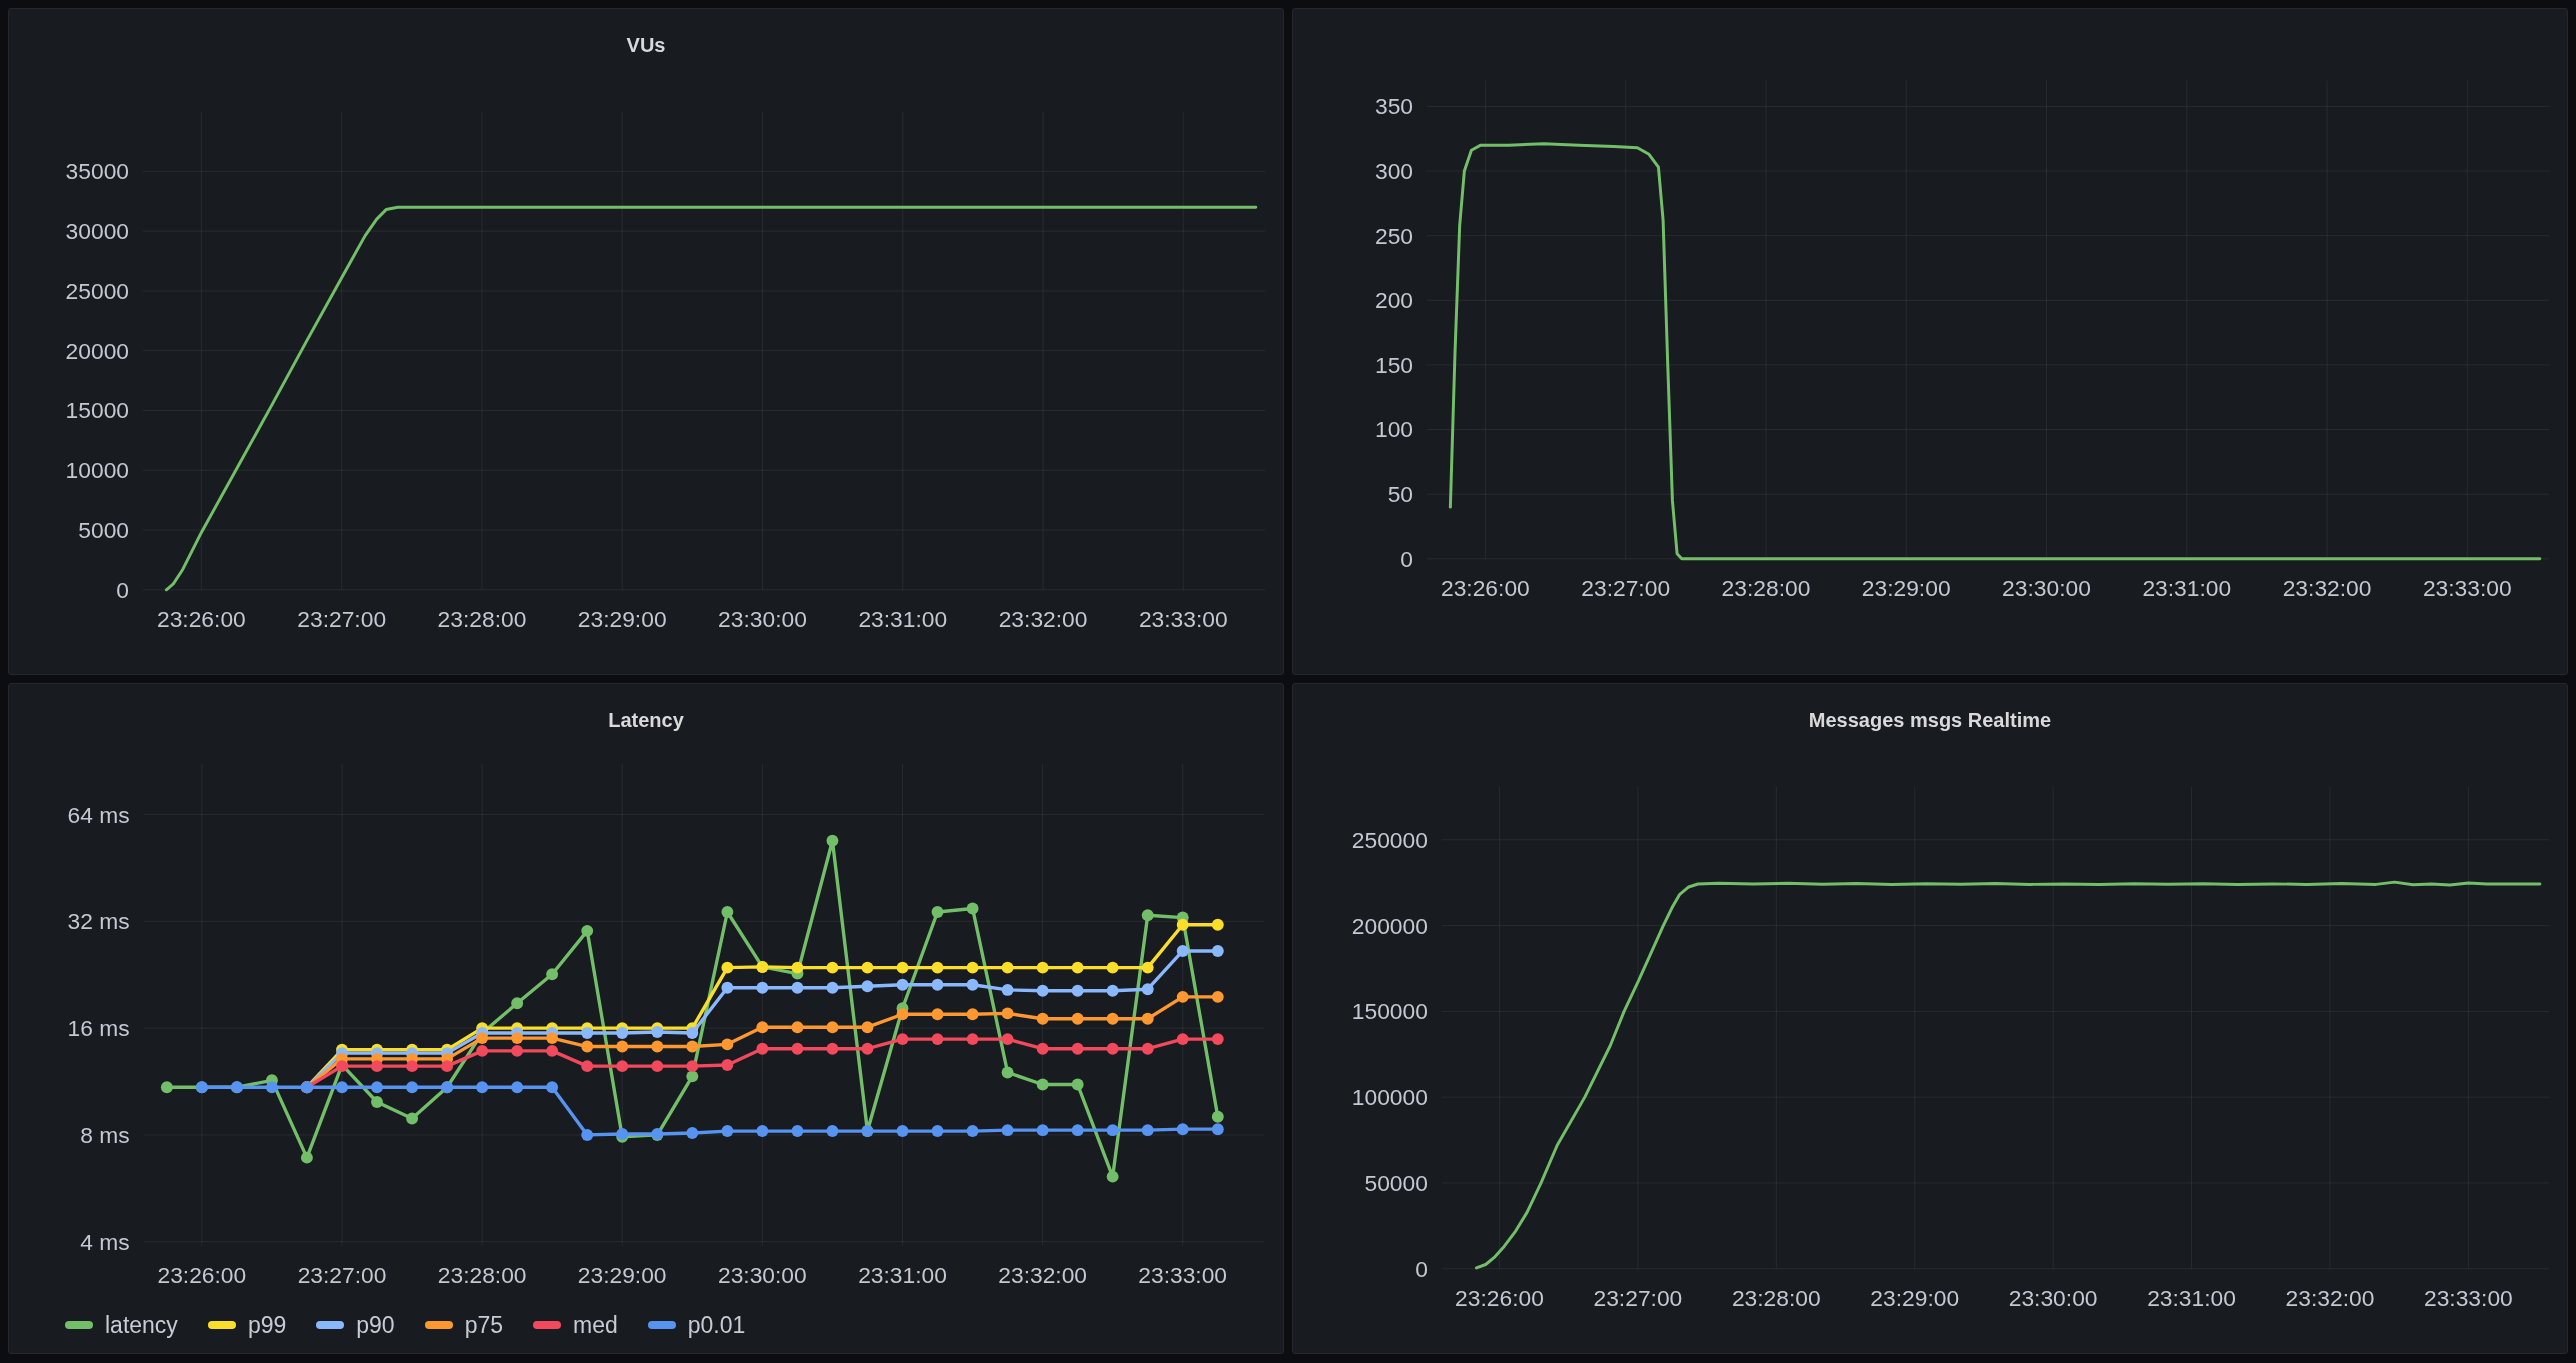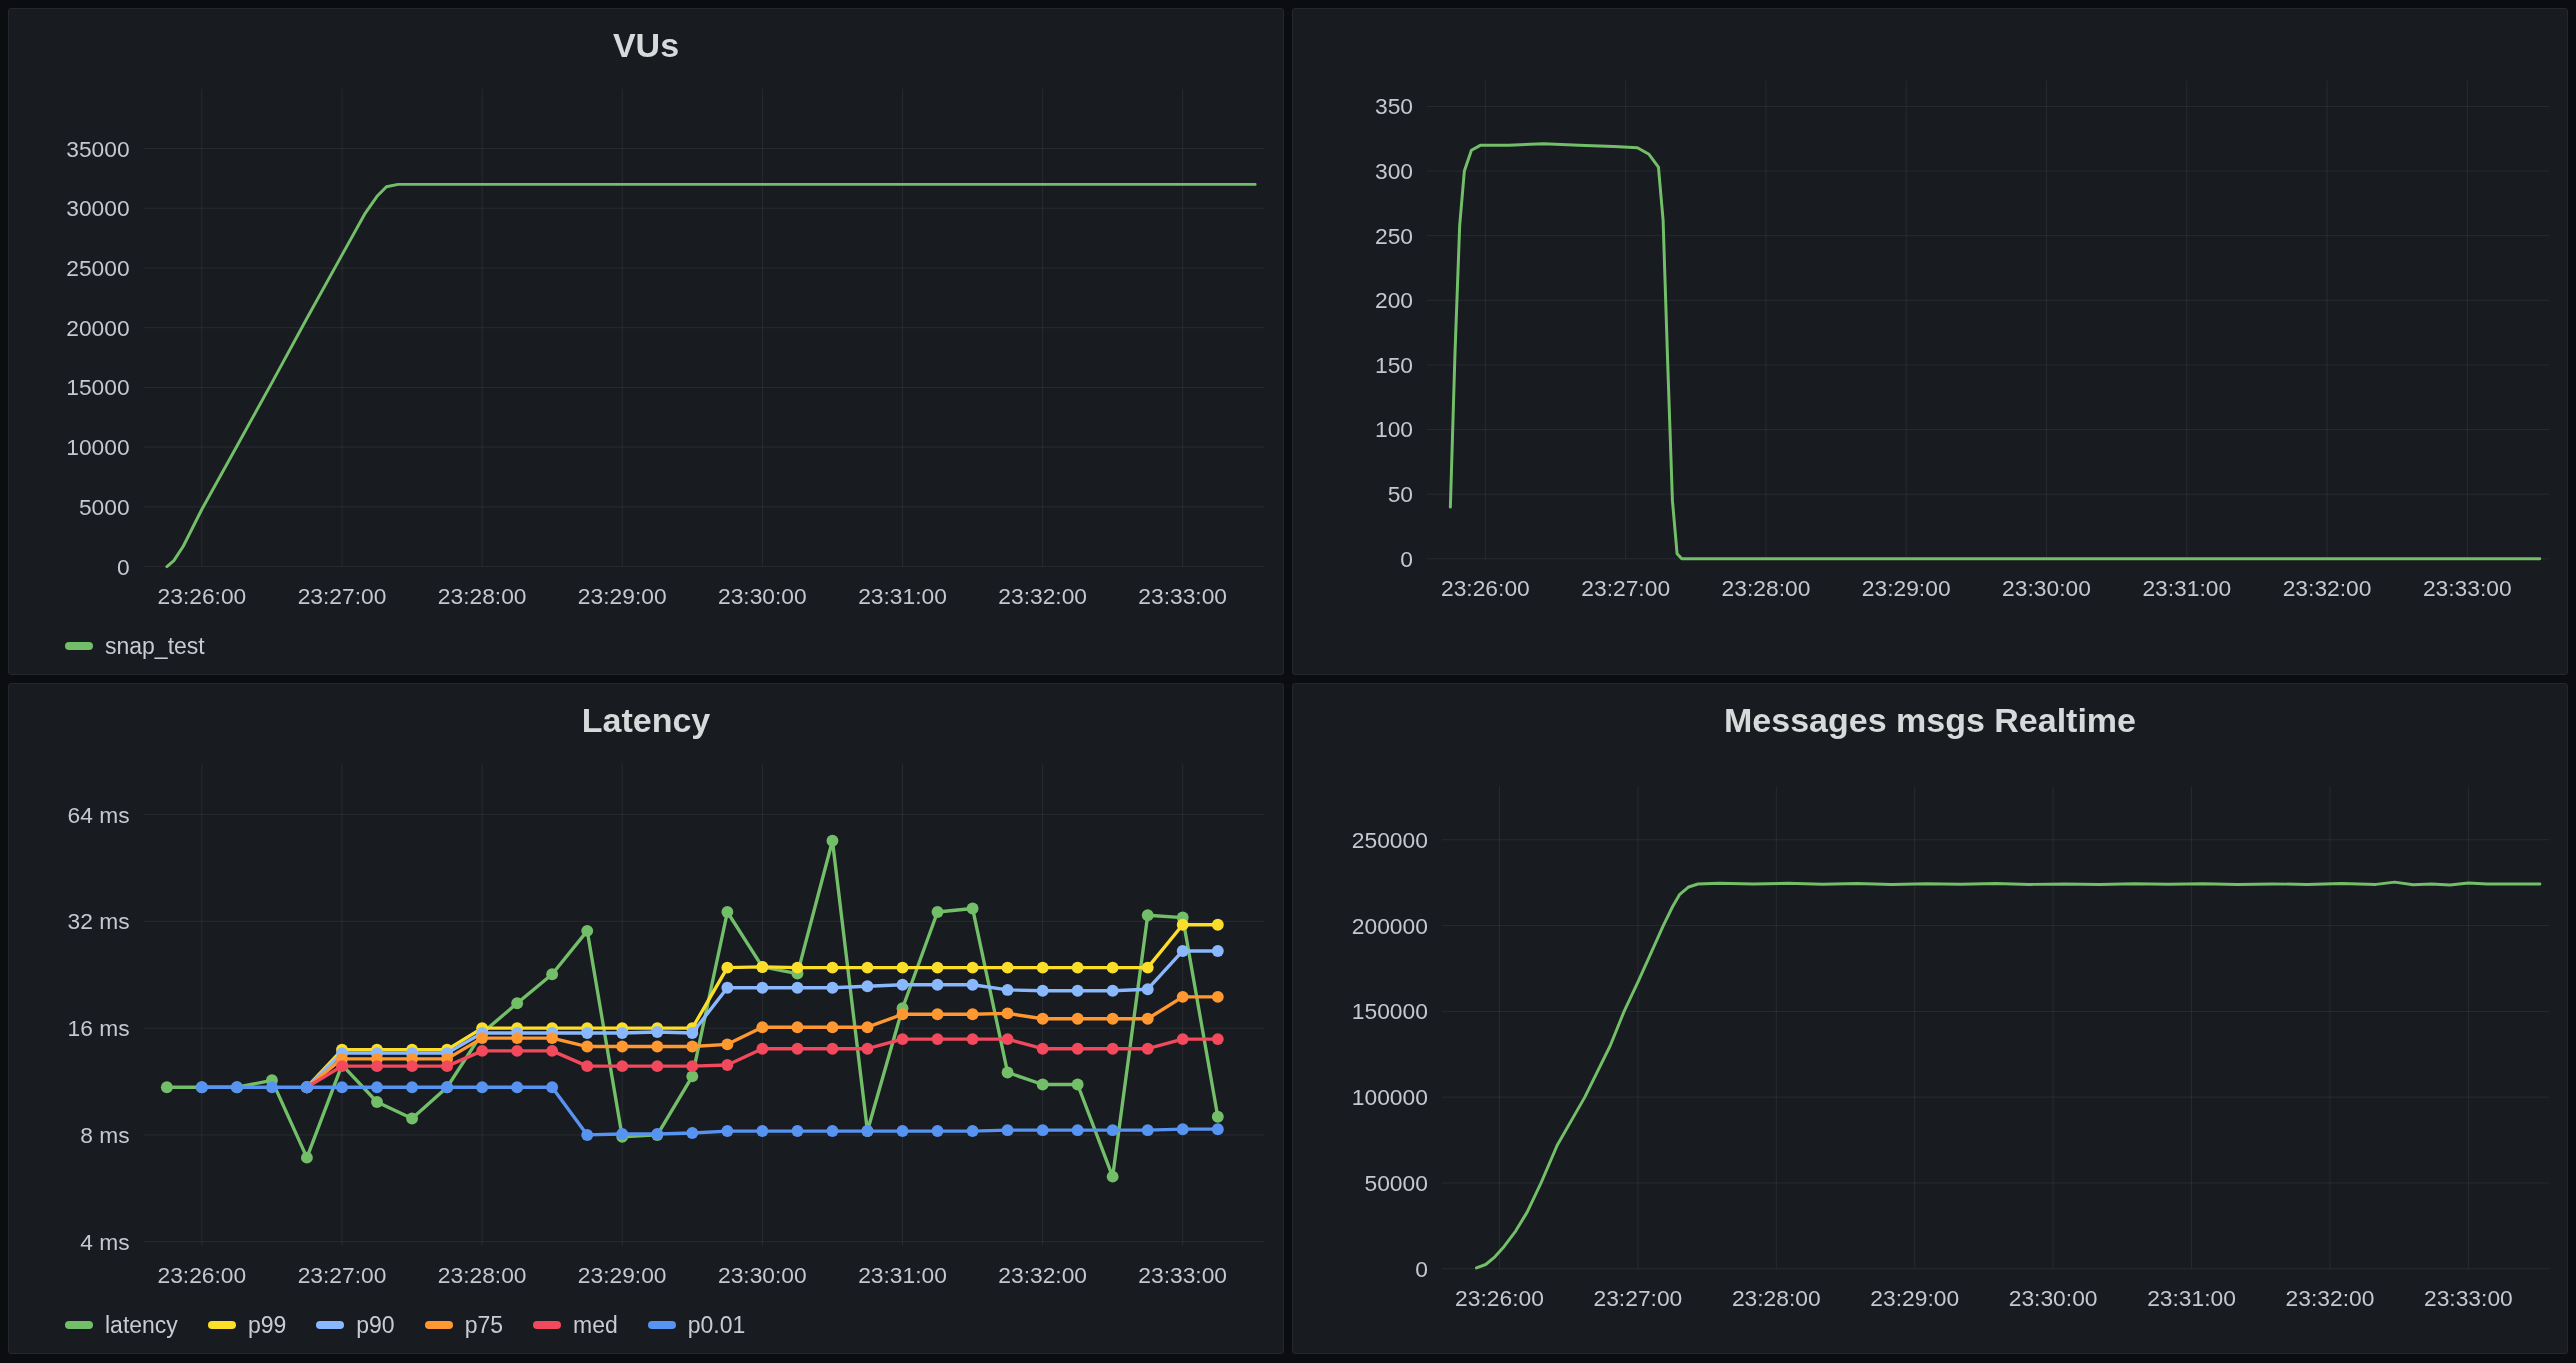--- a/index.html
+++ b/index.html
@@ -16,21 +16,21 @@
     background:#181B1F;
     border:1px solid #26272E;
     border-radius:3px;
     display:flex;flex-direction:column;
     overflow:hidden;
   }
   .panel-title{
     flex:0 0 62px;
     display:flex;align-items:center;justify-content:center;
     padding-top:10px;box-sizing:border-box;
-    font-size:34px;font-weight:600;color:#D8D9DA;
+    font-size:20px;font-weight:600;color:#D8D9DA;
     cursor:pointer;
   }
   .plot{flex:1 1 auto;width:100%;display:block;}
   svg text.tick{
     fill:#C6C8D1;font-size:23px;font-family:"Liberation Sans",sans-serif;
   }
   svg line.grid{stroke:rgba(204,204,220,0.09);stroke-width:1;}
   .legend{
     flex:0 0 46px;
     display:flex;align-items:center;gap:30px;
@@ -75,26 +75,20 @@
         <line x1="759.4" x2="759.4" y1="18" y2="500" class="grid"></line>
         <text x="759.4" y="538" text-anchor="middle" class="tick">23:30:00</text>
         <line x1="900.8" x2="900.8" y1="18" y2="500" class="grid"></line>
         <text x="900.8" y="538" text-anchor="middle" class="tick">23:31:00</text>
         <line x1="1042.2" x2="1042.2" y1="18" y2="500" class="grid"></line>
         <text x="1042.2" y="538" text-anchor="middle" class="tick">23:32:00</text>
         <line x1="1183.5" x2="1183.5" y1="18" y2="500" class="grid"></line>
         <text x="1183.5" y="538" text-anchor="middle" class="tick">23:33:00</text>
         <path d="M158.6 500.0L165.6 494.0L175.1 479.5L193.9 442.2L229.3 378.3L264.6 314.4L299.9 249.4L335.3 185.5L358.8 143.3L370.6 126.4L380.1 116.8L391.8 114.4L1256.6 114.4" fill="none" stroke="#73BF69" stroke-width="3" stroke-linejoin="round" stroke-linecap="round"></path>
       </svg>
-    <div class="legend">
-        <span class="legend-item">
-          <span class="swatch" style="background: rgb(115, 191, 105);"></span>
-          <span>snap_test</span>
-        </span>
-      </div>
   </div>
 
   <div class="panel">
     <svg class="plot" width="1274" height="558" viewBox="0 0 1284 562">
         <line x1="135" x2="1266" y1="500.0" y2="500.0" class="grid"></line>
         <text x="121" y="500.0" dy="0.35em" text-anchor="end" class="tick">0</text>
         <line x1="135" x2="1266" y1="434.9" y2="434.9" class="grid"></line>
         <text x="121" y="434.9" dy="0.35em" text-anchor="end" class="tick">50</text>
         <line x1="135" x2="1266" y1="369.7" y2="369.7" class="grid"></line>
         <text x="121" y="369.7" dy="0.35em" text-anchor="end" class="tick">100</text>

